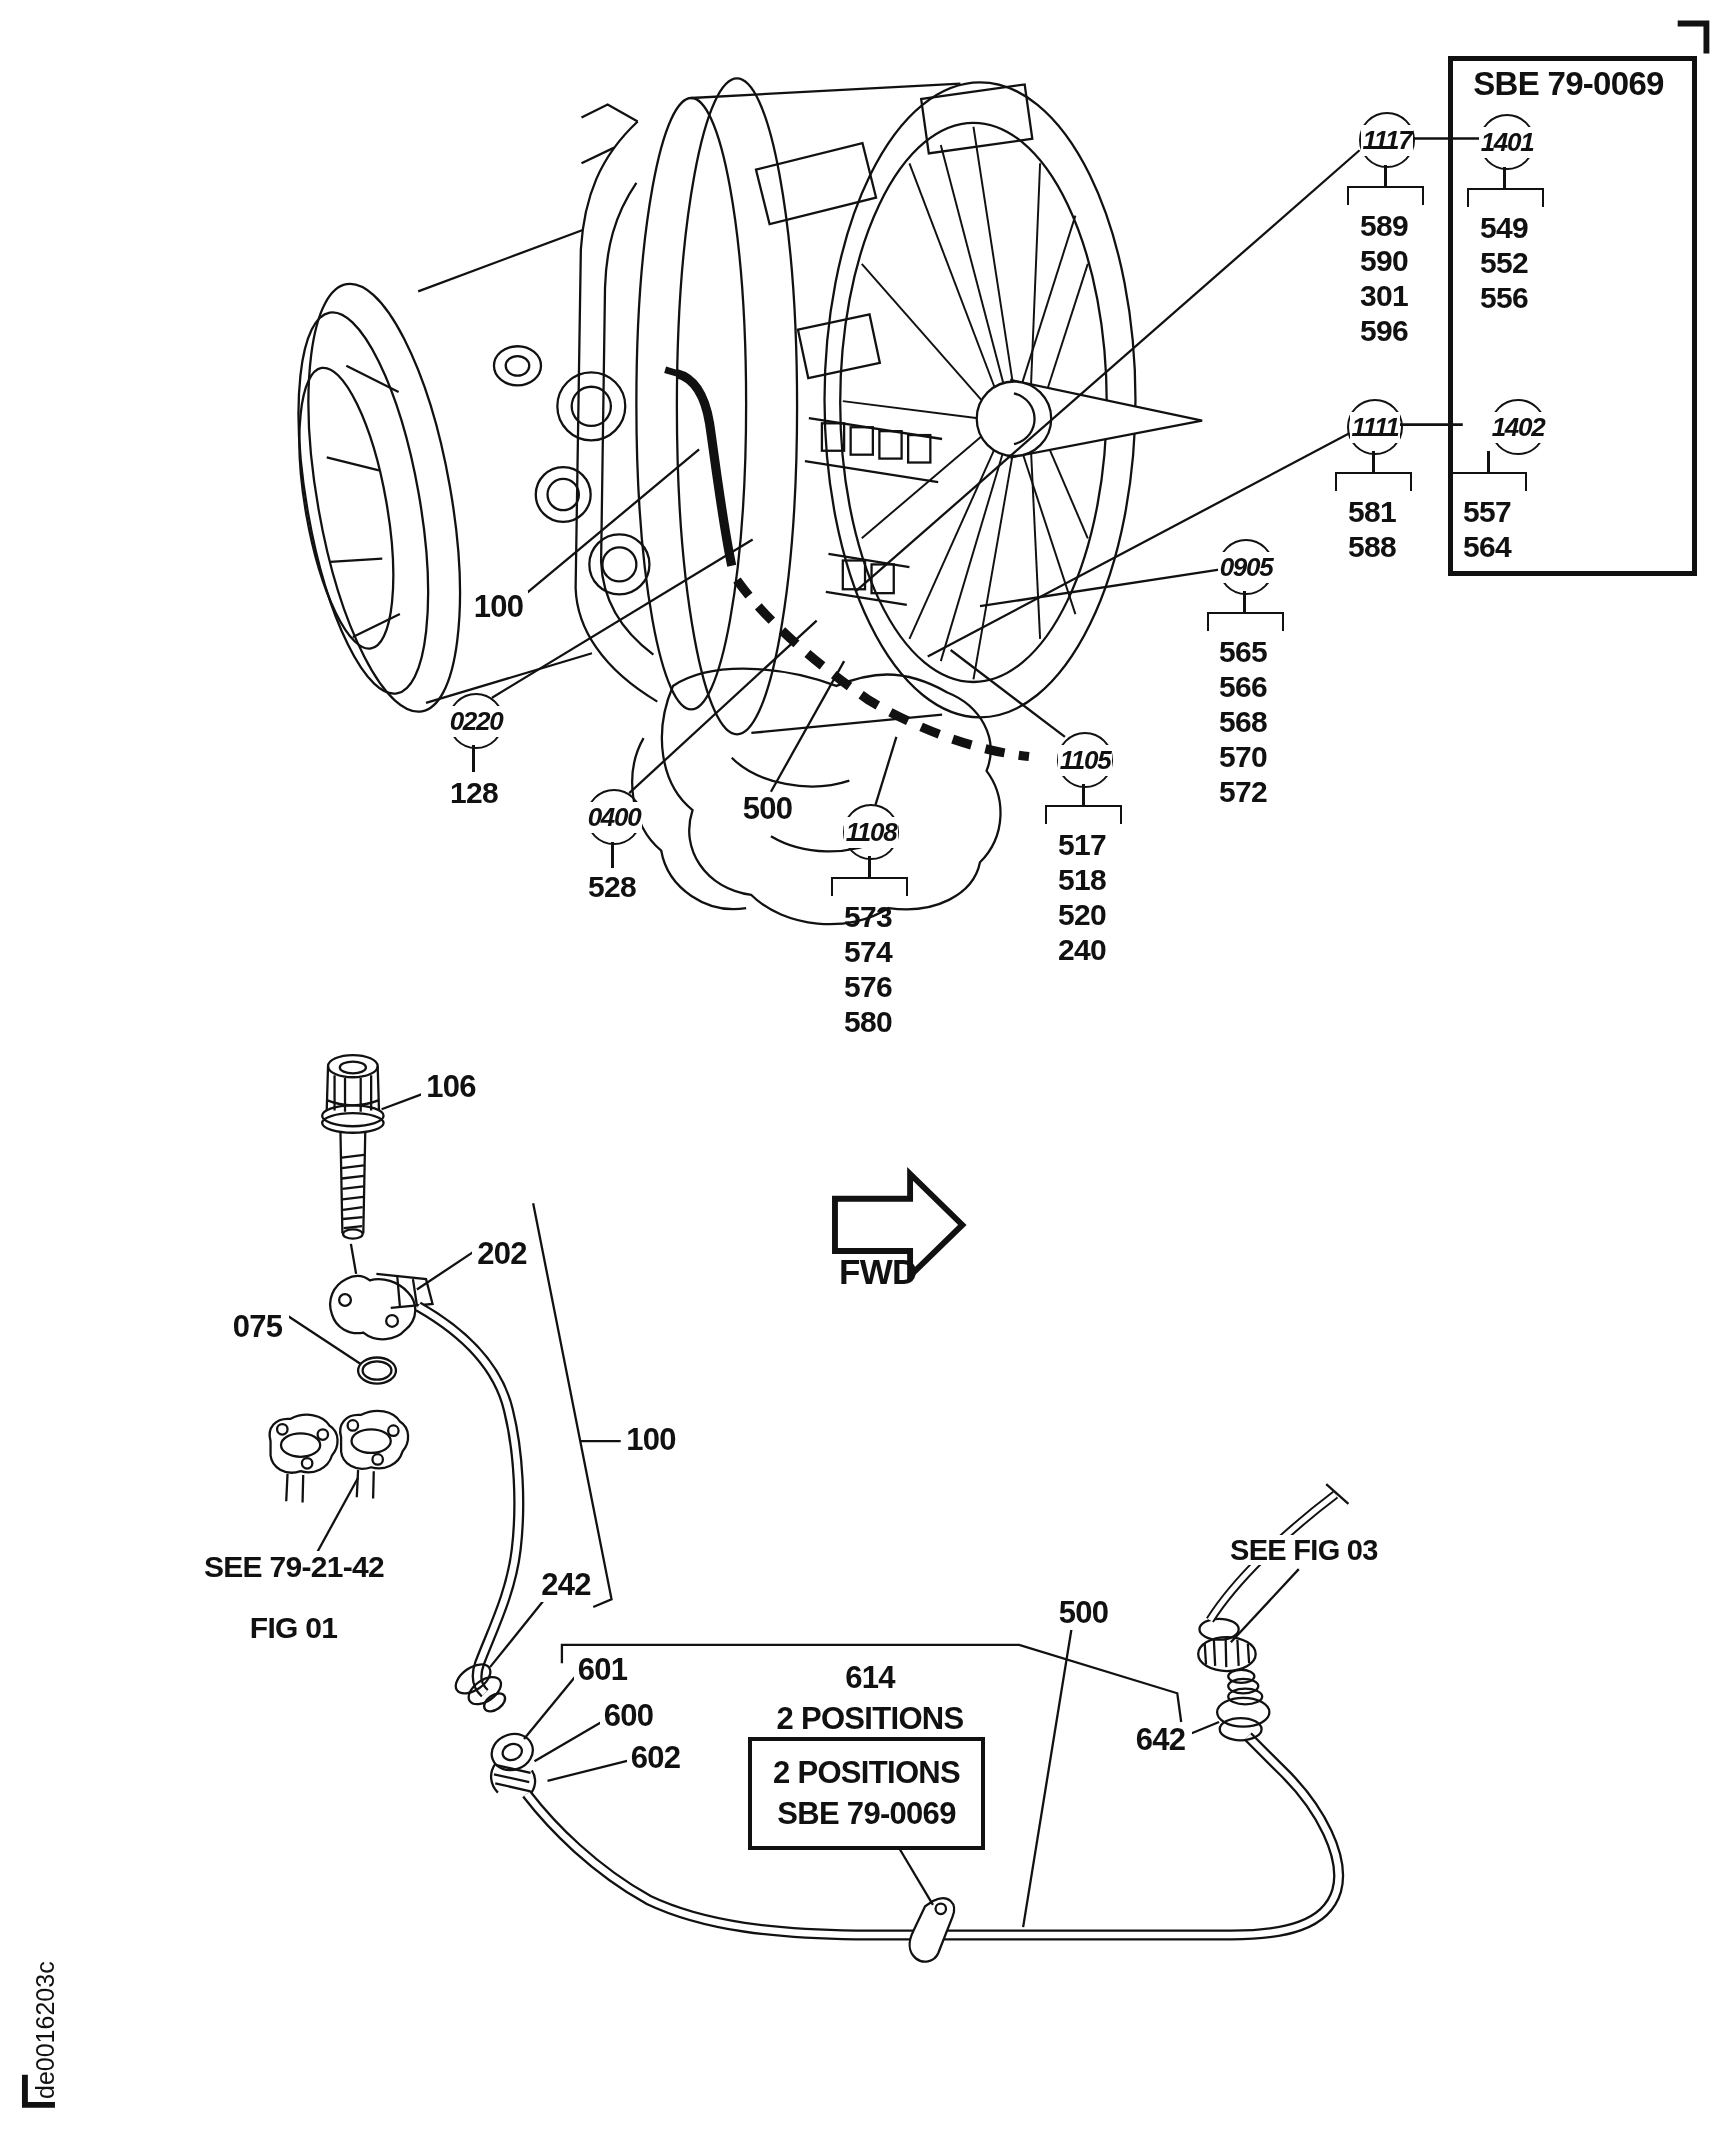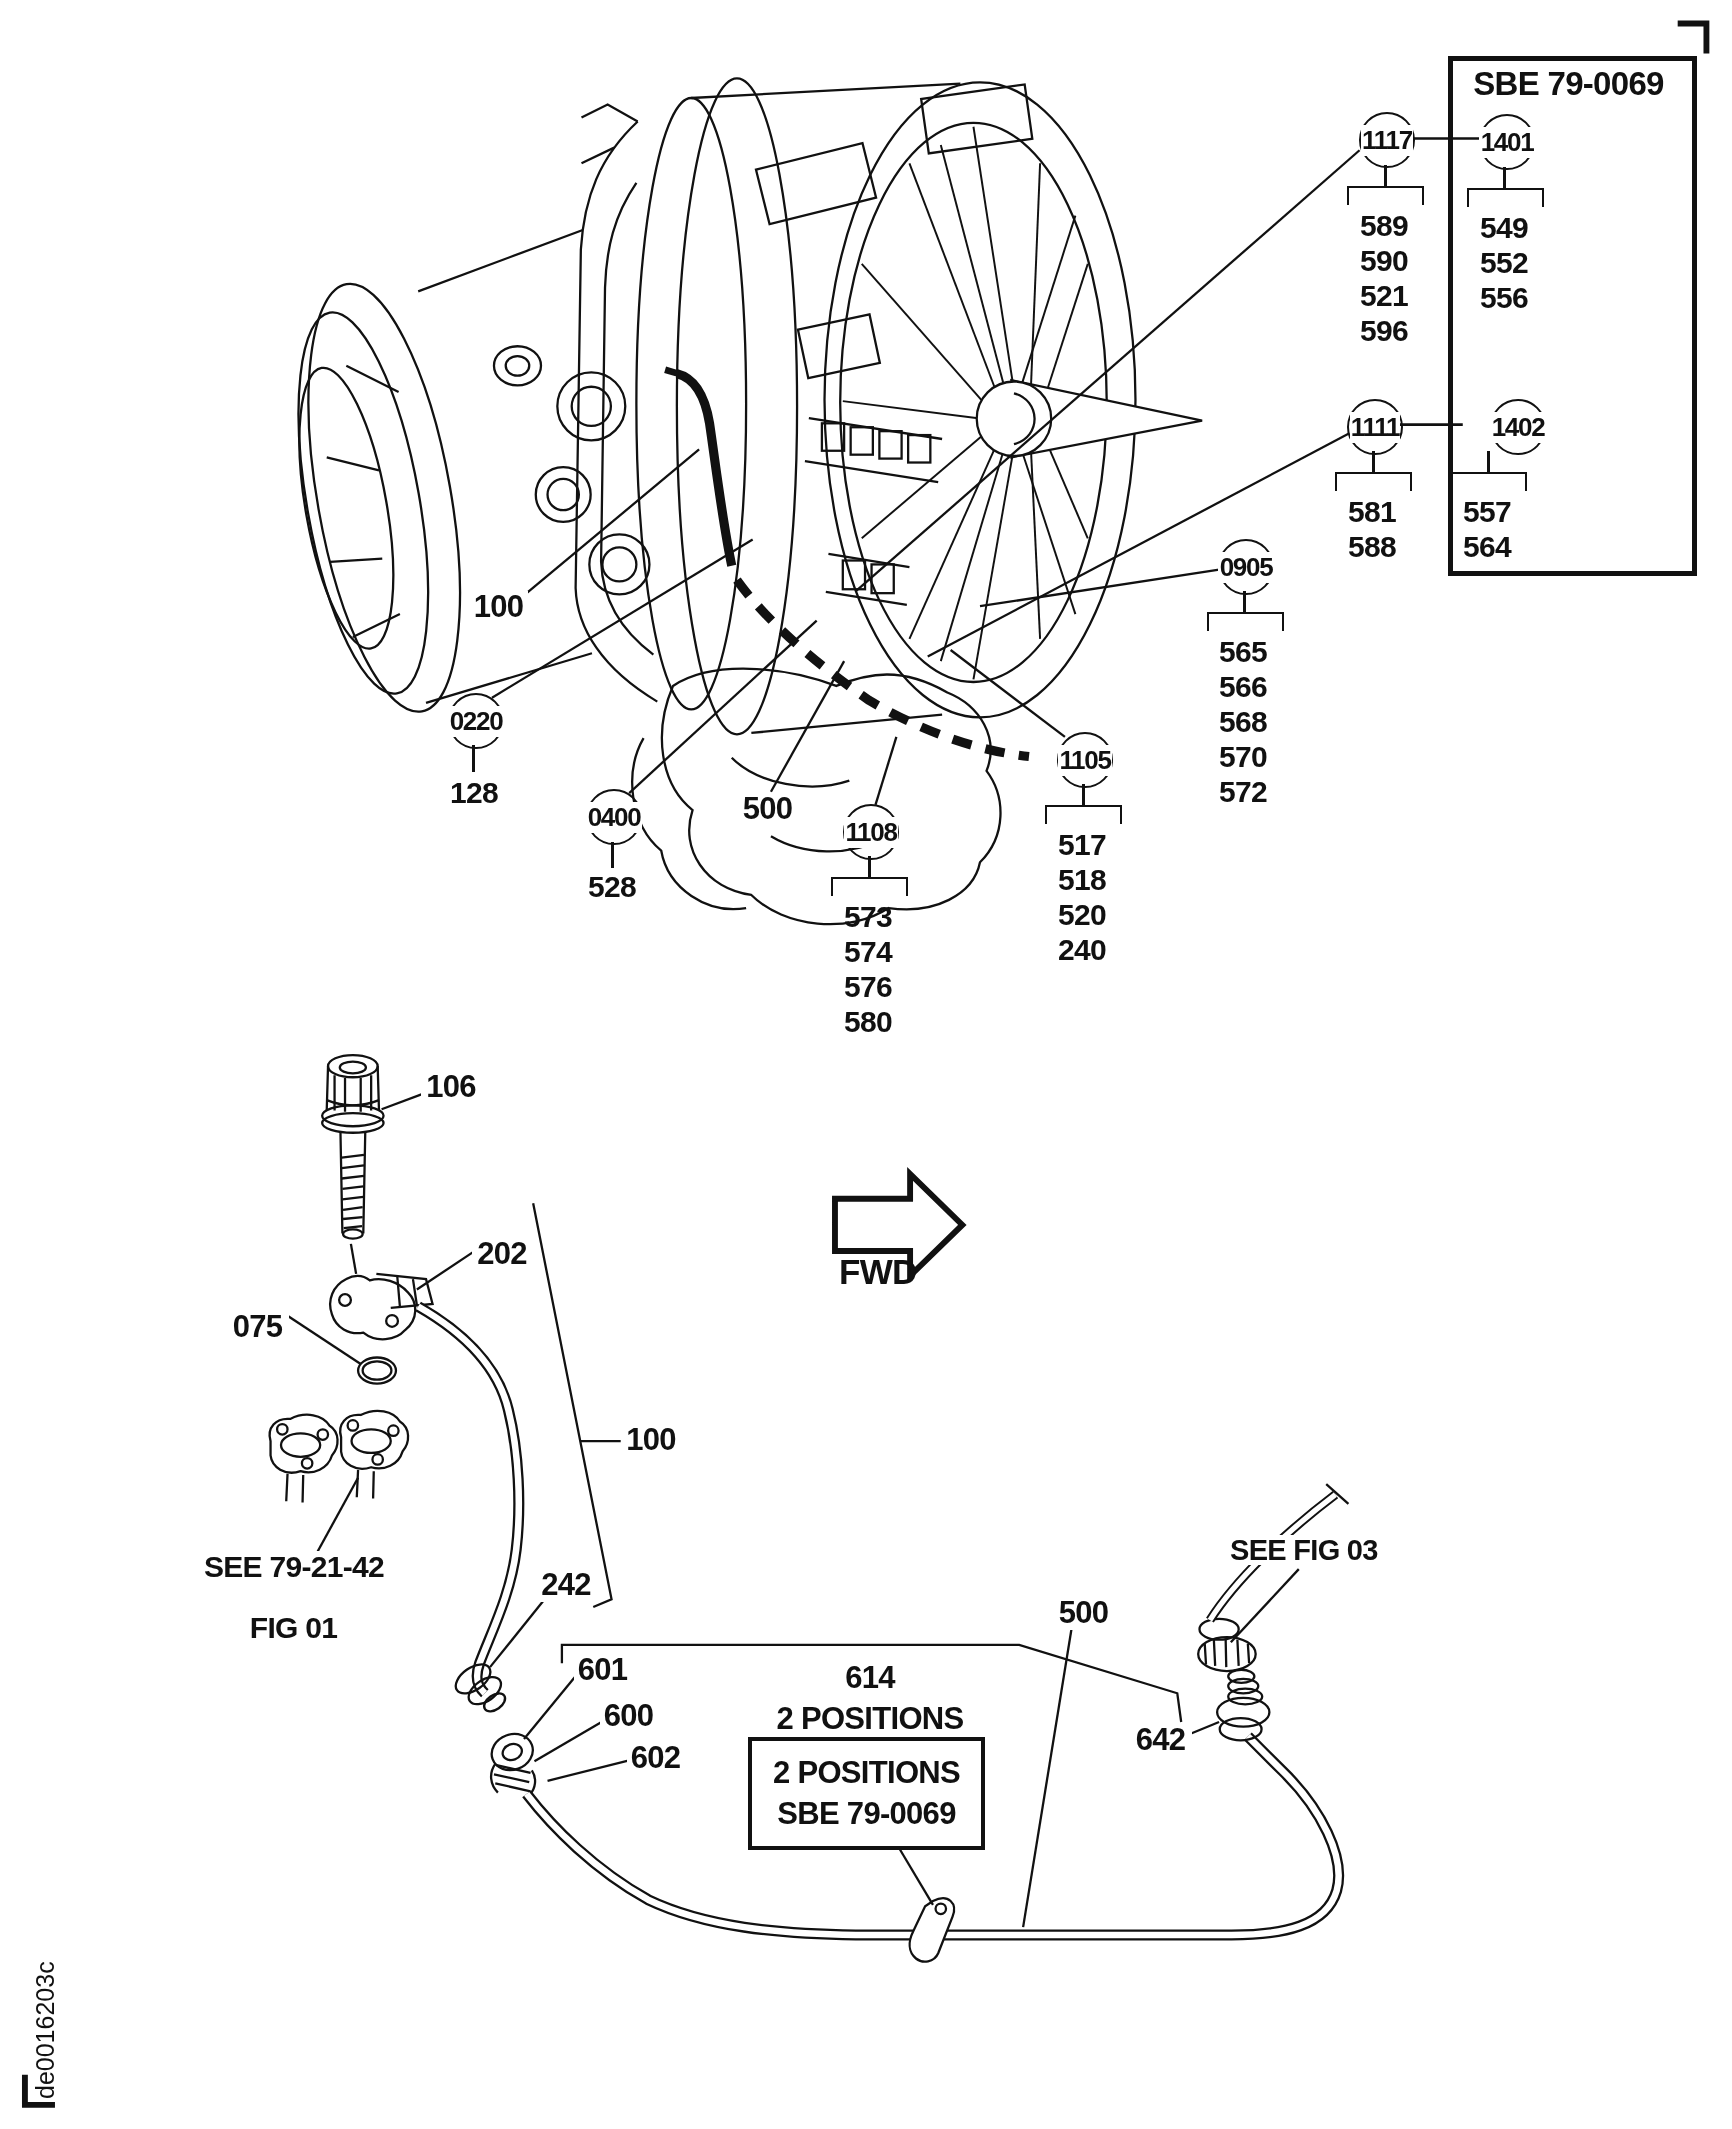--- a/index.html
+++ b/index.html
@@ -4,21 +4,21 @@
 <style>
   html,body{margin:0;padding:0;background:#fff;}
   #canvas{position:relative;width:1732px;height:2129px;background:#ffffff;
           font-family:"Liberation Sans", sans-serif;color:#111;overflow:hidden;}
   svg.underlay{position:absolute;left:0;top:0;z-index:0;}
   .lbl{position:absolute;z-index:2;font-size:31px;font-weight:bold;letter-spacing:-0.7px;
        text-align:center;white-space:nowrap;background:#fff;line-height:1.05;}
   .callout{position:absolute;z-index:2;}
   .co-circle{position:absolute;width:52px;height:52px;border:2.6px solid #111;border-radius:50%;
              display:flex;align-items:center;justify-content:center;background:transparent;}
-  .co-num{font-size:26px;font-weight:bold;background:#fff;padding:0 1.3px;letter-spacing:-1.3px;}
+  .co-num{font-size:26px;font-weight:bold;background:#fff;padding:0 1.3px;letter-spacing:-1.3px;font-style:italic;}
   .co-stem{position:absolute;width:2.6px;background:#111;}
   .co-bracket{position:absolute;height:17px;border-top:2.6px solid #111;
               border-left:2.6px solid #111;border-right:2.6px solid #111;}
   .co-list{position:absolute;display:flex;flex-direction:column;font-size:30px;font-weight:bold;
            line-height:35px;text-align:center;letter-spacing:-0.7px;}
   .sbe-box{position:absolute;left:1448px;top:56px;width:239px;height:510px;
            border:5.2px solid #111;z-index:1;}
   .sbe-title{position:absolute;left:1462px;top:65px;width:213px;text-align:center;
              font-size:33px;font-weight:bold;z-index:2;letter-spacing:-0.7px;background:#fff;}
   .pos-box{position:absolute;left:748px;top:1737px;width:229px;height:105px;border:4.6px solid #111;
@@ -235,21 +235,21 @@
 
   <div class="callout">
     <div class="co-circle" style="left:1359px;top:112px;">
       <span class="co-num">1117</span>
       </div>
     <div class="co-stem" style="left:1384px;top:165px;height:21px;"></div>
     <div class="co-bracket" style="left:1347px;top:186px;width:73px;"></div>
     <div class="co-list" style="left:1342px;top:208px;width:84px;">
       <div>589</div>
       <div>590</div>
-      <div>521</div>
+      <div>301</div>
       <div>596</div>
     </div>
   </div>
 
   <div class="callout">
     <div class="co-circle" style="left:1479px;top:114px;">
       <span class="co-num">1401</span>
       </div>
     <div class="co-stem" style="left:1503px;top:167px;height:21px;"></div>
     <div class="co-bracket" style="left:1467px;top:188px;width:73px;"></div>

